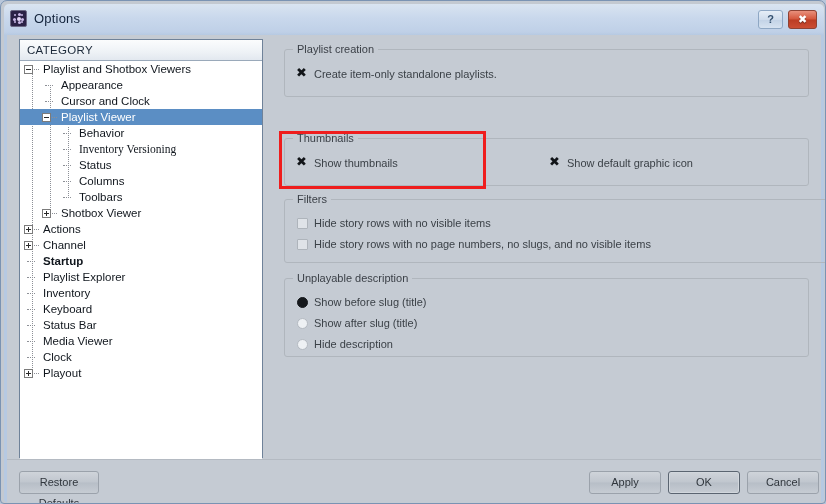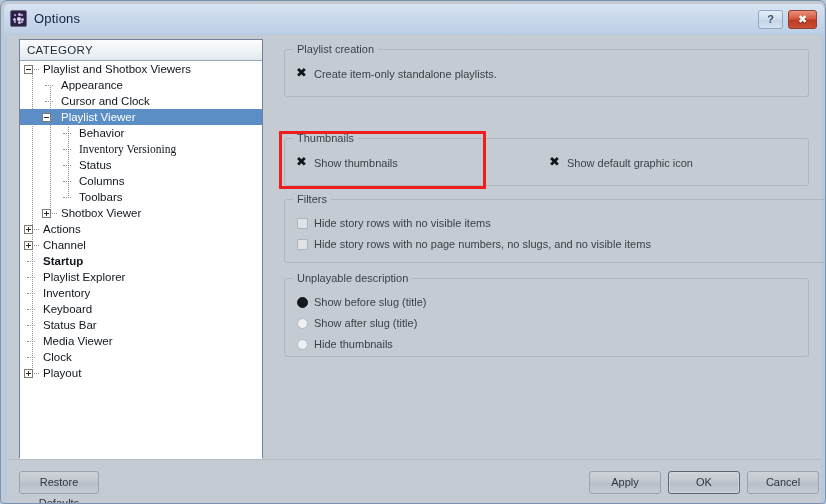--- a/index.html
+++ b/index.html
@@ -325,21 +325,21 @@
         <div class="rad on" style="left:12px;top:17px;">
           <span class="circ"></span>
           <span class="rtext">Show before slug (title)</span>
         </div>
         <div class="rad" style="left:12px;top:38px;">
           <span class="circ"></span>
           <span class="rtext">Show after slug (title)</span>
         </div>
         <div class="rad" style="left:12px;top:59px;">
           <span class="circ"></span>
-          <span class="rtext">Hide thumbnails</span>
+          <span class="rtext">Hide description</span>
         </div>
       </div>
 
     </div>
 
     <div id="footer">
       <div class="btn" style="left:12px;top:11px;width:80px;text-align:center;">Restore Defaults</div>
       <div class="btn" style="left:582px;top:11px;width:72px;">Apply</div>
       <div class="btn focus" style="left:661px;top:11px;width:72px;">OK</div>
       <div class="btn" style="left:740px;top:11px;width:72px;">Cancel</div>

